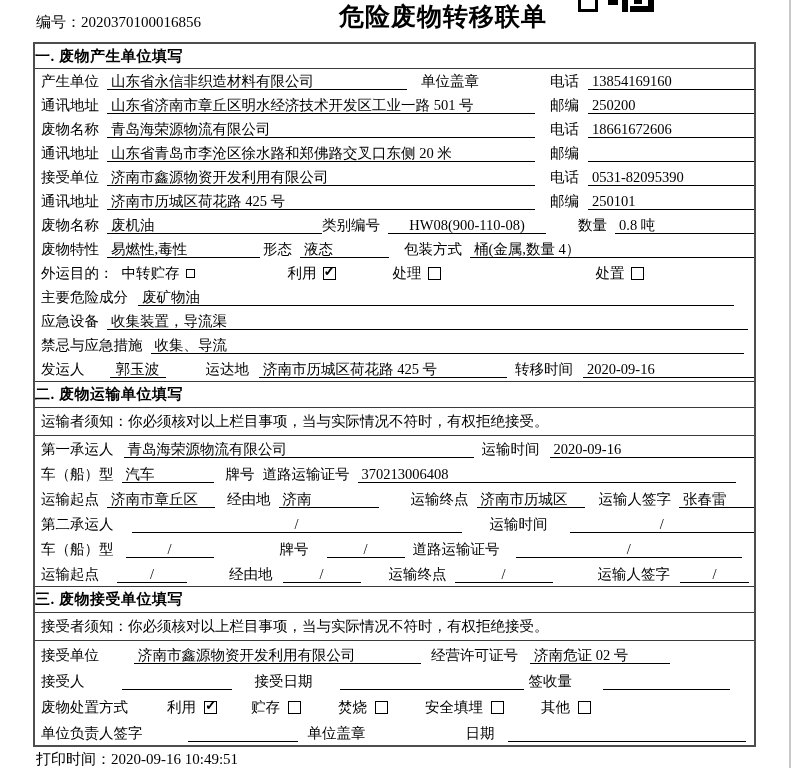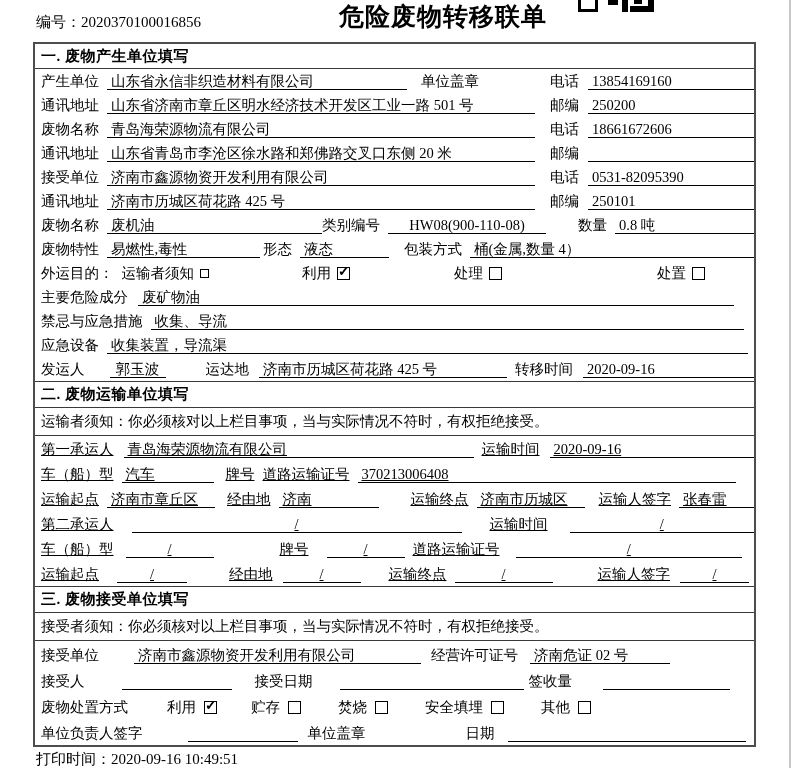--- a/index.html
+++ b/index.html
@@ -7,28 +7,28 @@
         font-family:"Liberation Serif","DejaVu Serif",serif;color:#000;font-size:14.5px;}
   
   .doc-no{position:absolute;left:36px;top:13px;font-size:15px;white-space:nowrap;}
   .doc-title{position:absolute;top:0px;left:50%;transform:translateX(-50%);margin-left:45px;
              font-size:25px;font-weight:bold;letter-spacing:1px;white-space:nowrap;}
   .qr{position:absolute;left:578px;top:0;width:78px;height:13px;}
   .qr i{position:absolute;background:#000;}
   .edge-line{position:absolute;left:789px;top:0;width:2px;height:768px;background:#c8c8c8;}
   
   .tbl{position:absolute;left:33px;top:42px;width:723px;border:2px solid #4d4d4d;box-sizing:border-box;background:#fff;}
-  .sec-hd{height:25px;display:flex;align-items:center;padding-left:6px;font-weight:bold;
+  .sec-hd{height:25px;display:flex;align-items:center;font-weight:bold;
           font-size:15px;border-bottom:1.5px solid #3a3a3a;letter-spacing:.5px;box-sizing:border-box;}
   .sec-hd.bt{border-top:1.5px solid #3a3a3a;height:27px;}
   .notice{height:28px;display:flex;align-items:center;padding-left:6px;font-size:14.5px;
           border-bottom:1.5px solid #3a3a3a;box-sizing:border-box;}
   .row{display:flex;align-items:flex-end;padding:0 0 3px 6px;box-sizing:border-box;}
   .s1 .row{height:24px;}
-  .s2 .row{height:25px;text-decoration:underline;}
+  .s2 .row{height:25px;}
   .s3 .row{height:26px;}
   .lb{white-space:nowrap;line-height:17px;}
   .uv{display:inline-block;border-bottom:1px solid #000;line-height:17px;height:17px;
       padding:0 4px;box-sizing:border-box;white-space:nowrap;overflow:hidden;}
   .ctr{text-align:center;}
   .fx{flex:1;margin-top:29px;}
   .rgt{width:204px;display:flex;align-items:flex-end;}
   .rgt .lb{width:38px;}
   .rgt .uv{flex:1;}
   .cb{display:inline-block;width:13px;height:13px;border:1.5px solid #000;box-sizing:border-box;
@@ -131,39 +131,39 @@
         <span class="lb">废物特性</span>
         <span class="uv" style="width:153px;margin-left:8px">易燃性,毒性</span>
         <span class="lb" style="margin-left:3px">形态</span>
         <span class="uv" style="width:89px;margin-left:8px">液态</span>
         <span class="lb" style="margin-left:15px">包装方式</span>
         <span class="uv fx" style="margin-left:8px">桶(金属,数量  4）</span>
       </div>
 
       <div class="row">
         <span class="lb">外运目的：</span>
-        <span class="opt" style="margin-left:8px"><span>运输者须知</span><span class="cb sm" style="margin-left:6px"></span></span>
+        <span class="opt" style="margin-left:8px"><span>中转贮存</span><span class="cb sm" style="margin-left:6px"></span></span>
         <span class="opt" style="margin-left:93px"><span>利用</span><span class="cb checked" style="margin-left:6px"></span></span>
-        <span class="opt" style="margin-left:104px"><span>处理</span><span class="cb" style="margin-left:6px"></span></span>
+        <span class="opt" style="margin-left:57px"><span>处理</span><span class="cb" style="margin-left:6px"></span></span>
         <span class="opt" style="margin-left:155px"><span>处置</span><span class="cb" style="margin-left:6px"></span></span>
       </div>
 
       <div class="row">
         <span class="lb">主要危险成分</span>
         <span class="uv fx" style="margin-left:10px;margin-right:20px">废矿物油</span>
       </div>
 
       <div class="row">
+        <span class="lb">应急设备</span>
+        <span class="uv fx" style="margin-left:8px;margin-right:6px">收集装置，导流渠</span>
+      </div>
+
+      <div class="row">
         <span class="lb">禁忌与应急措施</span>
         <span class="uv fx" style="margin-left:8px;margin-right:10px">收集、导流</span>
-      </div>
-
-      <div class="row">
-        <span class="lb">应急设备</span>
-        <span class="uv fx" style="margin-left:8px;margin-right:6px">收集装置，导流渠</span>
       </div>
 
       <div class="row">
         <span class="lb">发运人</span>
         <span class="uv ctr" style="width:56px;margin-left:25px">郭玉波</span>
         <span class="lb" style="margin-left:40px">运达地</span>
         <span class="uv" style="width:248px;margin-left:10px">济南市历城区荷花路 425 号</span>
         <span class="lb" style="margin-left:8px">转移时间</span>
         <span class="uv fx" style="margin-left:10px">2020-09-16</span>
       </div>

